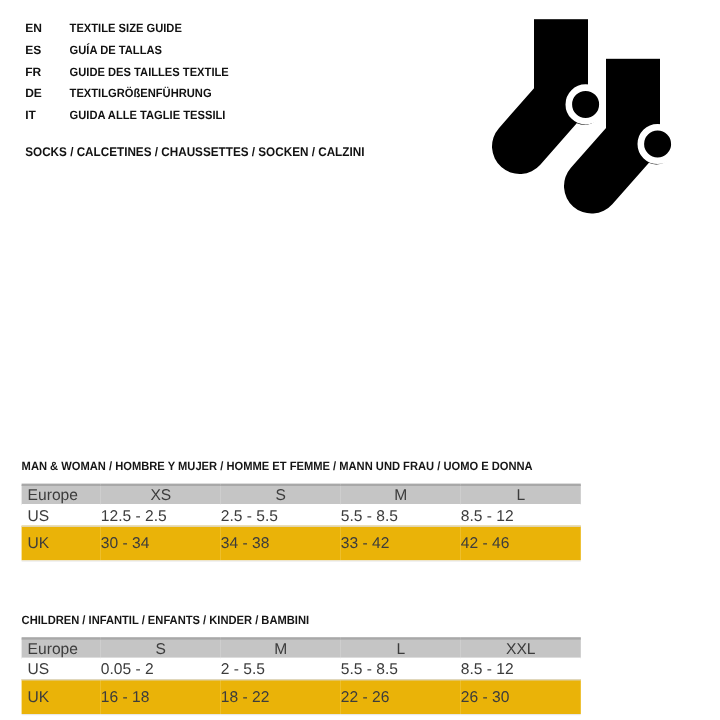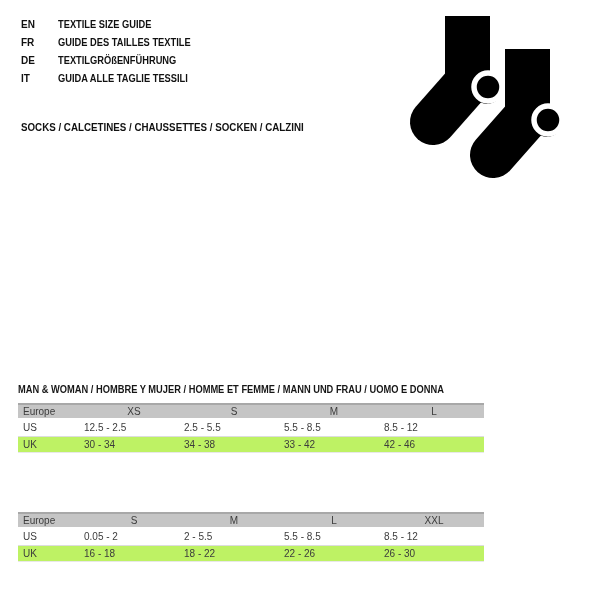--- a/index.html
+++ b/index.html
@@ -23,38 +23,42 @@
   .category-line { position:absolute; left:21px; top:121px; font-weight:bold; font-size:10.5px; }
 
   
   .socks-icon { position:absolute; left:400px; top:12px; }
 
   
   .table-section { position:absolute; left:18px; width:466px; }
   .sec-1 { top:384px; }
   .sec-2 { top:512px; }
   .tbl-title { font-size:10px; font-weight:bold; color:#161616; margin-bottom:8px; }
-  table { width:466px; border-collapse:collapse; table-layout:fixed; font-size:10px; color:#3c3c3c; }
+  table { width:466px; border-collapse:collapse; table-layout:fixed; font-size:13px; color:#3c3c3c; }
   thead tr { background:#c5c5c5; border-top:2px solid #a8a8a8; height:15px; }
   th { font-weight:normal; text-align:center; }
   th.col-region, td.col-region { text-align:left; padding-left:5px; }
   col.region { width:66px; }
   tbody tr.row-us { height:17px; border-top:2px solid #ffffff; border-bottom:1px solid #dddddd; background:#ffffff; }
-  tbody tr.row-uk { height:16px; background:#bef264; border-bottom:1px solid #e8e8e8; }
+  tbody tr.row-uk { height:29px; background:#eab308; border-bottom:1px solid #e8e8e8; }
   td { }
 </style>
 </head>
 <body>
 
 <div class="page">
 
   <section class="lang-list">
     <div class="lang-row">
       <span class="lang-code">EN</span>
       <span class="condensed">TEXTILE SIZE GUIDE</span>
+    </div>
+    <div class="lang-row">
+      <span class="lang-code">ES</span>
+      <span class="condensed">GUÍA DE TALLAS</span>
     </div>
     <div class="lang-row">
       <span class="lang-code">FR</span>
       <span class="condensed">GUIDE DES TAILLES TEXTILE</span>
     </div>
     <div class="lang-row">
       <span class="lang-code">DE</span>
       <span class="condensed">TEXTILGRÖßENFÜHRUNG</span>
     </div>
     <div class="lang-row">
@@ -121,20 +125,21 @@
           <td>30 - 34</td>
           <td>34 - 38</td>
           <td>33 - 42</td>
           <td>42 - 46</td>
         </tr>
       </tbody>
     </table>
   </section>
 
   <section class="table-section sec-2">
+    <h2 class="tbl-title"><span class="condensed">CHILDREN / INFANTIL / ENFANTS / KINDER / BAMBINI</span></h2>
     <table>
       <colgroup>
           <col class="region">
           <col>
           <col>
           <col>
           <col>
         </colgroup>
       <thead>
         <tr>

